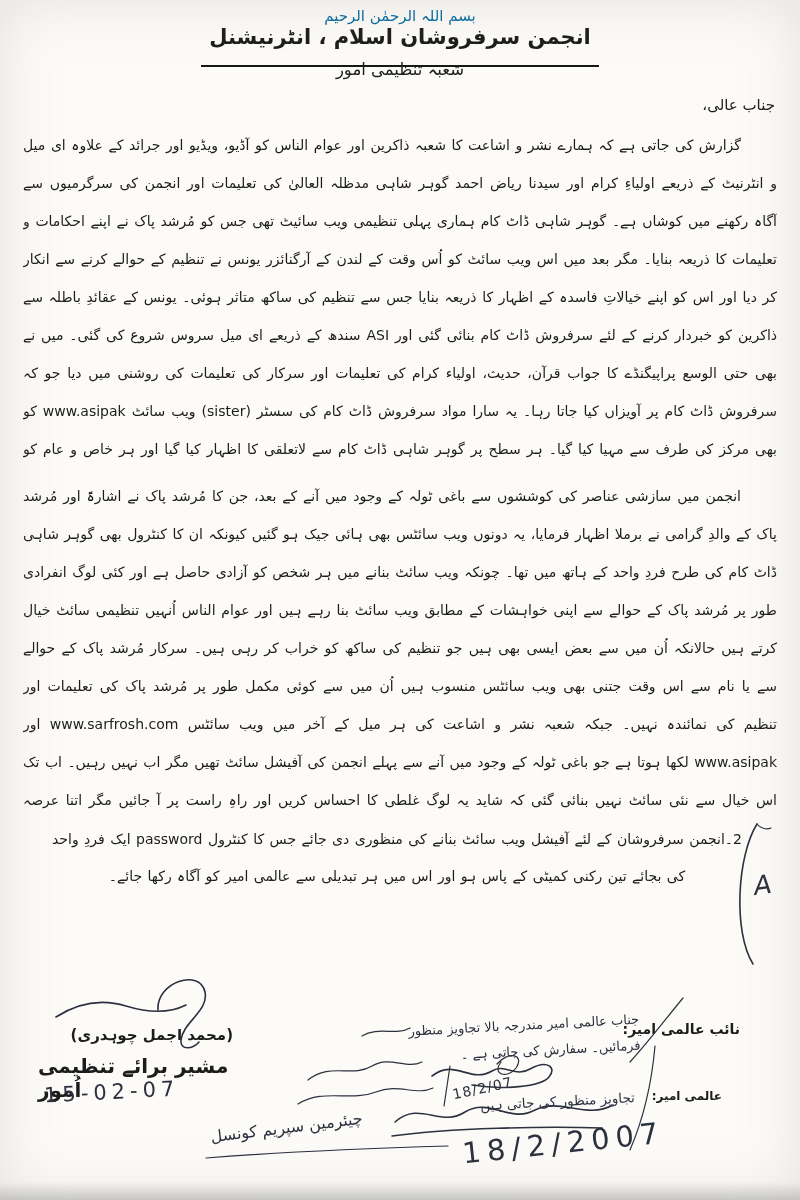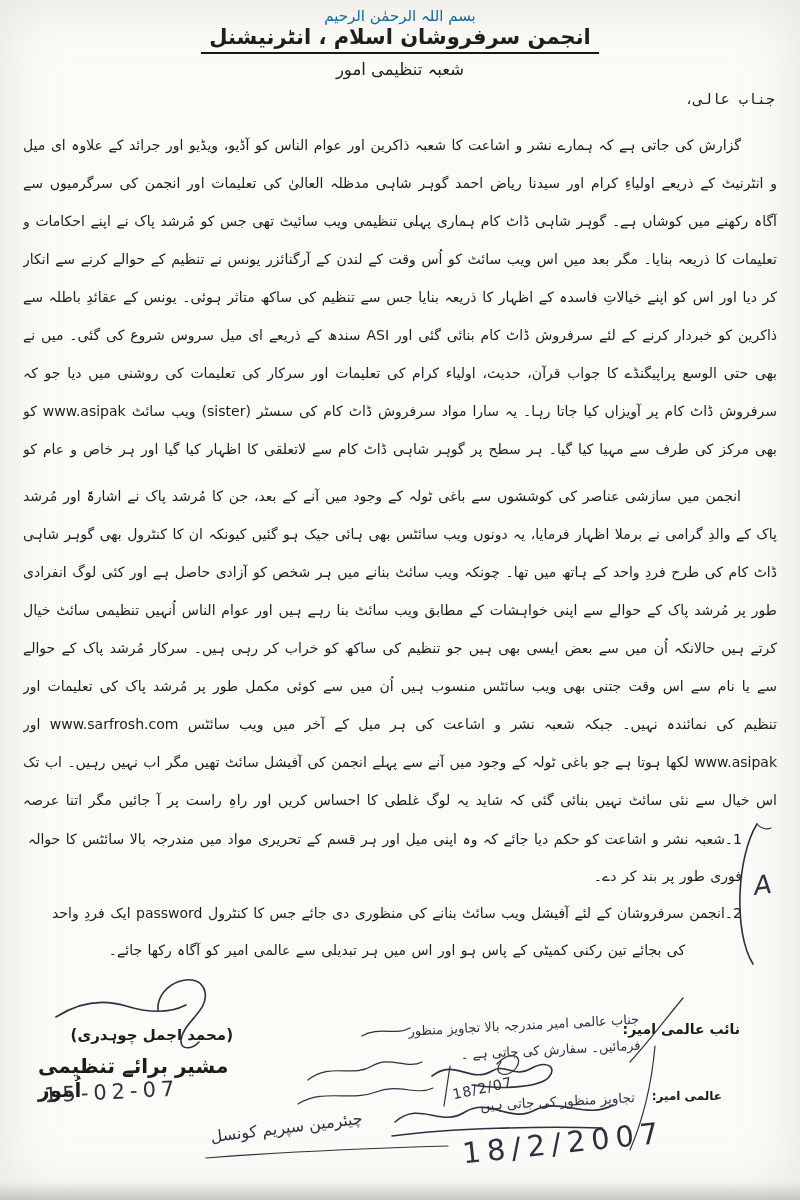--- a/index.html
+++ b/index.html
@@ -15,24 +15,24 @@
     background:linear-gradient(to bottom, rgba(0,0,0,0), rgba(100,100,100,0.30));
   }
   .scan-vignette{
     position:absolute;inset:0;pointer-events:none;
     box-shadow:inset 0 0 60px rgba(160,155,145,0.25);
   }
 
   .center-line{position:absolute;left:0;width:100%;text-align:center;direction:rtl;}
   .bismillah{top:7px;font-size:15px;letter-spacing:1px;color:#0369a1;}
   .doc-title{top:25px;font-size:21px;font-weight:bold;}
-  .doc-title span{display:inline-block;border-bottom:2.5px solid #171717;padding:0 8px 3px;}
+  .doc-title span{display:inline-block;border-bottom:2.5px solid #171717;padding:0 8px 16px;}
   .doc-subtitle{top:60px;font-size:16.5px;font-weight:normal;}
 
-  .salutation{position:absolute;top:90px;right:25px;font-size:15px;direction:rtl;font-family:Liberation Mono, monospace;}
+  .salutation{position:absolute;top:96px;right:25px;font-size:15px;direction:rtl;}
 
   .para{
     position:absolute;right:23px;left:23px;direction:rtl;
     text-align:justify;font-size:14px;line-height:38px;text-indent:36px;
     overflow:hidden;word-spacing:1px;
   }
   #para-1{top:126px;height:347px;text-align-last:left;}
   #para-2{top:477px;height:338px;}
 
   .rec-list{position:absolute;top:821px;right:58px;left:28px;direction:rtl;}
@@ -65,21 +65,20 @@
   <span>انجمن سرفروشان اسلام ، انٹرنیشنل</span>
 </div>
 <div class="center-line doc-subtitle">شعبہ تنظیمی امور</div>
 
 <div class="salutation">جناب عالی،</div>
 
 <div class="para" id="para-1">گزارش کی جاتی ہے کہ ہمارے نشر و اشاعت کا شعبہ ذاکرین اور عوام الناس کو آڈیو، ویڈیو اور جرائد کے علاوہ ای میل و انٹرنیٹ کے ذریعے اولیاءِ کرام اور سیدنا ریاض احمد گوہر شاہی مدظلہ العالیٰ کی تعلیمات اور انجمن کی سرگرمیوں سے آگاہ رکھنے میں کوشاں ہے۔ گوہر شاہی ڈاٹ کام ہماری پہلی تنظیمی ویب سائیٹ تھی جس کو مُرشد پاک نے اپنے احکامات و تعلیمات کا ذریعہ بنایا۔ مگر بعد میں اس ویب سائٹ کو اُس وقت کے لندن کے آرگنائزر یونس نے تنظیم کے حوالے کرنے سے انکار کر دیا اور اس کو اپنے خیالاتِ فاسدہ کے اظہار کا ذریعہ بنایا جس سے تنظیم کی ساکھ متاثر ہوئی۔ یونس کے عقائدِ باطلہ سے ذاکرین کو خبردار کرنے کے لئے سرفروش ڈاٹ کام بنائی گئی اور ASI سندھ کے ذریعے ای میل سروس شروع کی گئی۔ میں نے بھی حتی الوسع پراپیگنڈے کا جواب قرآن، حدیث، اولیاء کرام کی تعلیمات اور سرکار کی تعلیمات کی روشنی میں دیا جو کہ سرفروش ڈاٹ کام پر آویزاں کیا جاتا رہا۔ یہ سارا مواد سرفروش ڈاٹ کام کی سسٹر (sister) ویب سائٹ www.asipak کو بھی مرکز کی طرف سے مہیا کیا گیا۔ ہر سطح پر گوہر شاہی ڈاٹ کام سے لاتعلقی کا اظہار کیا گیا اور ہر خاص و عام کو مطلع کیا گیا کہ انجمن سرفروشان اسلام گوہر شاہی ڈاٹ کام پر لگنے والے مواد سے بری الذمہ ہے۔</div>
 <div class="para" id="para-2">انجمن میں سازشی عناصر کی کوششوں سے باغی ٹولہ کے وجود میں آنے کے بعد، جن کا مُرشد پاک نے اشارۃً اور مُرشد پاک کے والدِ گرامی نے برملا اظہار فرمایا، یہ دونوں ویب سائٹس بھی ہائی جیک ہو گئیں کیونکہ ان کا کنٹرول بھی گوہر شاہی ڈاٹ کام کی طرح فردِ واحد کے ہاتھ میں تھا۔ چونکہ ویب سائٹ بنانے میں ہر شخص کو آزادی حاصل ہے اور کئی لوگ انفرادی طور پر مُرشد پاک کے حوالے سے اپنی خواہشات کے مطابق ویب سائٹ بنا رہے ہیں اور عوام الناس اُنہیں تنظیمی سائٹ خیال کرتے ہیں حالانکہ اُن میں سے بعض ایسی بھی ہیں جو تنظیم کی ساکھ کو خراب کر رہی ہیں۔ سرکار مُرشد پاک کے حوالے سے یا نام سے اس وقت جتنی بھی ویب سائٹس منسوب ہیں اُن میں سے کوئی مکمل طور پر مُرشد پاک کی تعلیمات اور تنظیم کی نمائندہ نہیں۔ جبکہ شعبہ نشر و اشاعت کی ہر میل کے آخر میں ویب سائٹس www.sarfrosh.com اور www.asipak لکھا ہوتا ہے جو باغی ٹولہ کے وجود میں آنے سے پہلے انجمن کی آفیشل سائٹ تھیں مگر اب نہیں رہیں۔ اب تک اس خیال سے نئی سائٹ نہیں بنائی گئی کہ شاید یہ لوگ غلطی کا احساس کریں اور راہِ راست پر آ جائیں مگر اتنا عرصہ گزرنے کے بعد اندازہ ہے کہ باغی ٹولہ کے راہِ راست پر آنے کا امکان کم ہے۔ ان حالات کی روشنی میں میری گزارشات مندرجہ ذیل ہیں:</div>
 
 <div class="rec-list">
-  <div class="rec-item">1۔شعبہ نشر و اشاعت کو حکم دیا جائے کہ وہ اپنی میل اور ہر قسم کے تحریری مواد میں مندرجہ بالا سائٹس کا حوالہ فوری طور پر بند کر دے۔</div>
   <div class="rec-item center-last">2۔انجمن سرفروشان کے لئے آفیشل ویب سائٹ بنانے کی منظوری دی جائے جس کا کنٹرول password ایک فردِ واحد کی بجائے تین رکنی کمیٹی کے پاس ہو اور اس میں ہر تبدیلی سے عالمی امیر کو آگاہ رکھا جائے۔</div>
 </div>
 
 <div class="printed" id="sig-name">(محمد اجمل چوہدری)</div>
 <div class="printed" id="sig-title">مشیر برائے تنظیمی اُمور</div>
 <div class="hw" id="ajmal-date">15-02-07</div>
 
 <div class="printed" id="label-naib">نائب عالمی امیر:</div>
 <div class="printed" id="label-ameer">عالمی امیر:</div>
 

